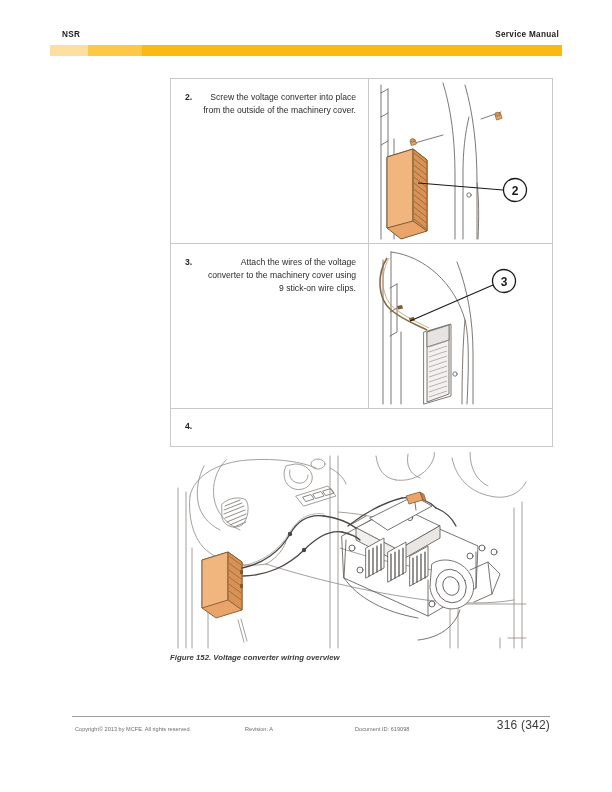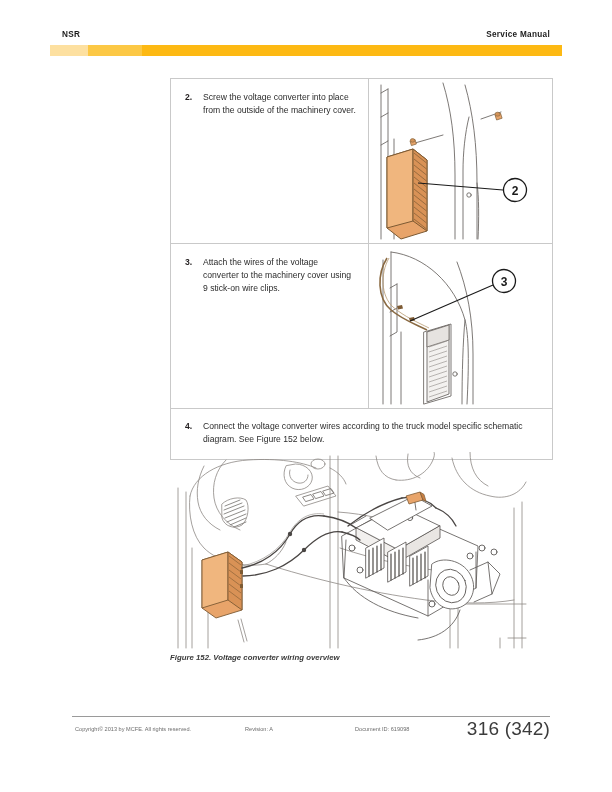--- a/index.html
+++ b/index.html
@@ -26,21 +26,21 @@
   }
   .hdr-label {
     position: absolute;
     top: 30px;
     font-size: 8.2px;
     font-weight: bold;
     letter-spacing: 0.3px;
     color: #1b1b1b;
   }
   #hdr-left-label { left: 62px; text-align: right; }
-  #hdr-right-label { right: 62px; }
+  #hdr-right-label { right: 53px; }
 
   .hdr-bar {
     position: absolute;
     top: 45px;
     height: 11px;
   }
   #hdr-bar-seg1 { left: 50px;  width: 38px; }
   #hdr-bar-seg2 { left: 88px;  width: 54px; }
   #hdr-bar-seg3 { left: 142px; width: 420px; }
 
@@ -76,20 +76,21 @@
     font-size: 8.6px;
     font-weight: bold;
     width: 18px;
     flex: none;
     line-height: 13.2px;
   }
   .step-body {
     font-size: 8.6px;
     line-height: 13.2px;
     color: #2b2b2b;
+    text-align: right;
   }
   .step-fig-cell {
     flex: 1;
     position: relative;
     overflow: hidden;
     height: 164px;
   }
   .step-fig-cell svg { display: block; }
 
   
@@ -134,21 +135,21 @@
     font-size: 5.6px;
     color: #6d6d6d;
   }
   #footer-copyright { left: 75px; }
   #footer-revision  { left: 245px; }
   #footer-docid     { left: 355px; }
   #footer-pagenum {
     position: absolute;
     right: 62px;
     top: 2px;
-    font-size: 19px;
+    font-size: 12px;
     color: #3c3c3c;
     letter-spacing: 0.2px;
   }
 </style>
 </head>
 <body>
 
 <div id="page-header">
   <div class="hdr-label" id="hdr-left-label">NSR</div>
   <div class="hdr-label" id="hdr-right-label">Service Manual</div>
@@ -279,21 +280,20 @@
           <circle cx="135" cy="37" r="11.5" fill="#ffffff" stroke="#1a1a1a" stroke-width="1.3"></circle>
           <text x="135" y="41.5" font-family="Liberation Sans, sans-serif" font-size="12" font-weight="bold" text-anchor="middle" fill="#1a1a1a">3</text>
         </g>
       </svg>
     </div>
   </div>
 
   <div class="step-row last">
     <div class="step-text-cell full">
       <div class="step-num">4.</div>
-      <div class="step-body">Connect the voltage converter wires according to the truck model specific schematic diagram. See Figure 152 below.</div>
     </div>
   </div>
 </div>
 
 <div id="main-figure">
   <svg width="360" height="200" viewBox="0 0 360 200" xmlns="http://www.w3.org/2000/svg">
     <g fill="none" stroke="#8d8884" stroke-width="0.8" stroke-linejoin="round" stroke-linecap="round">
 
       <path d="M20 44 C24 24 48 10 78 8 C108 6 132 10 146 16"></path>
       <path d="M20 44 C18 62 22 84 34 96 C48 110 74 116 96 112"></path>

